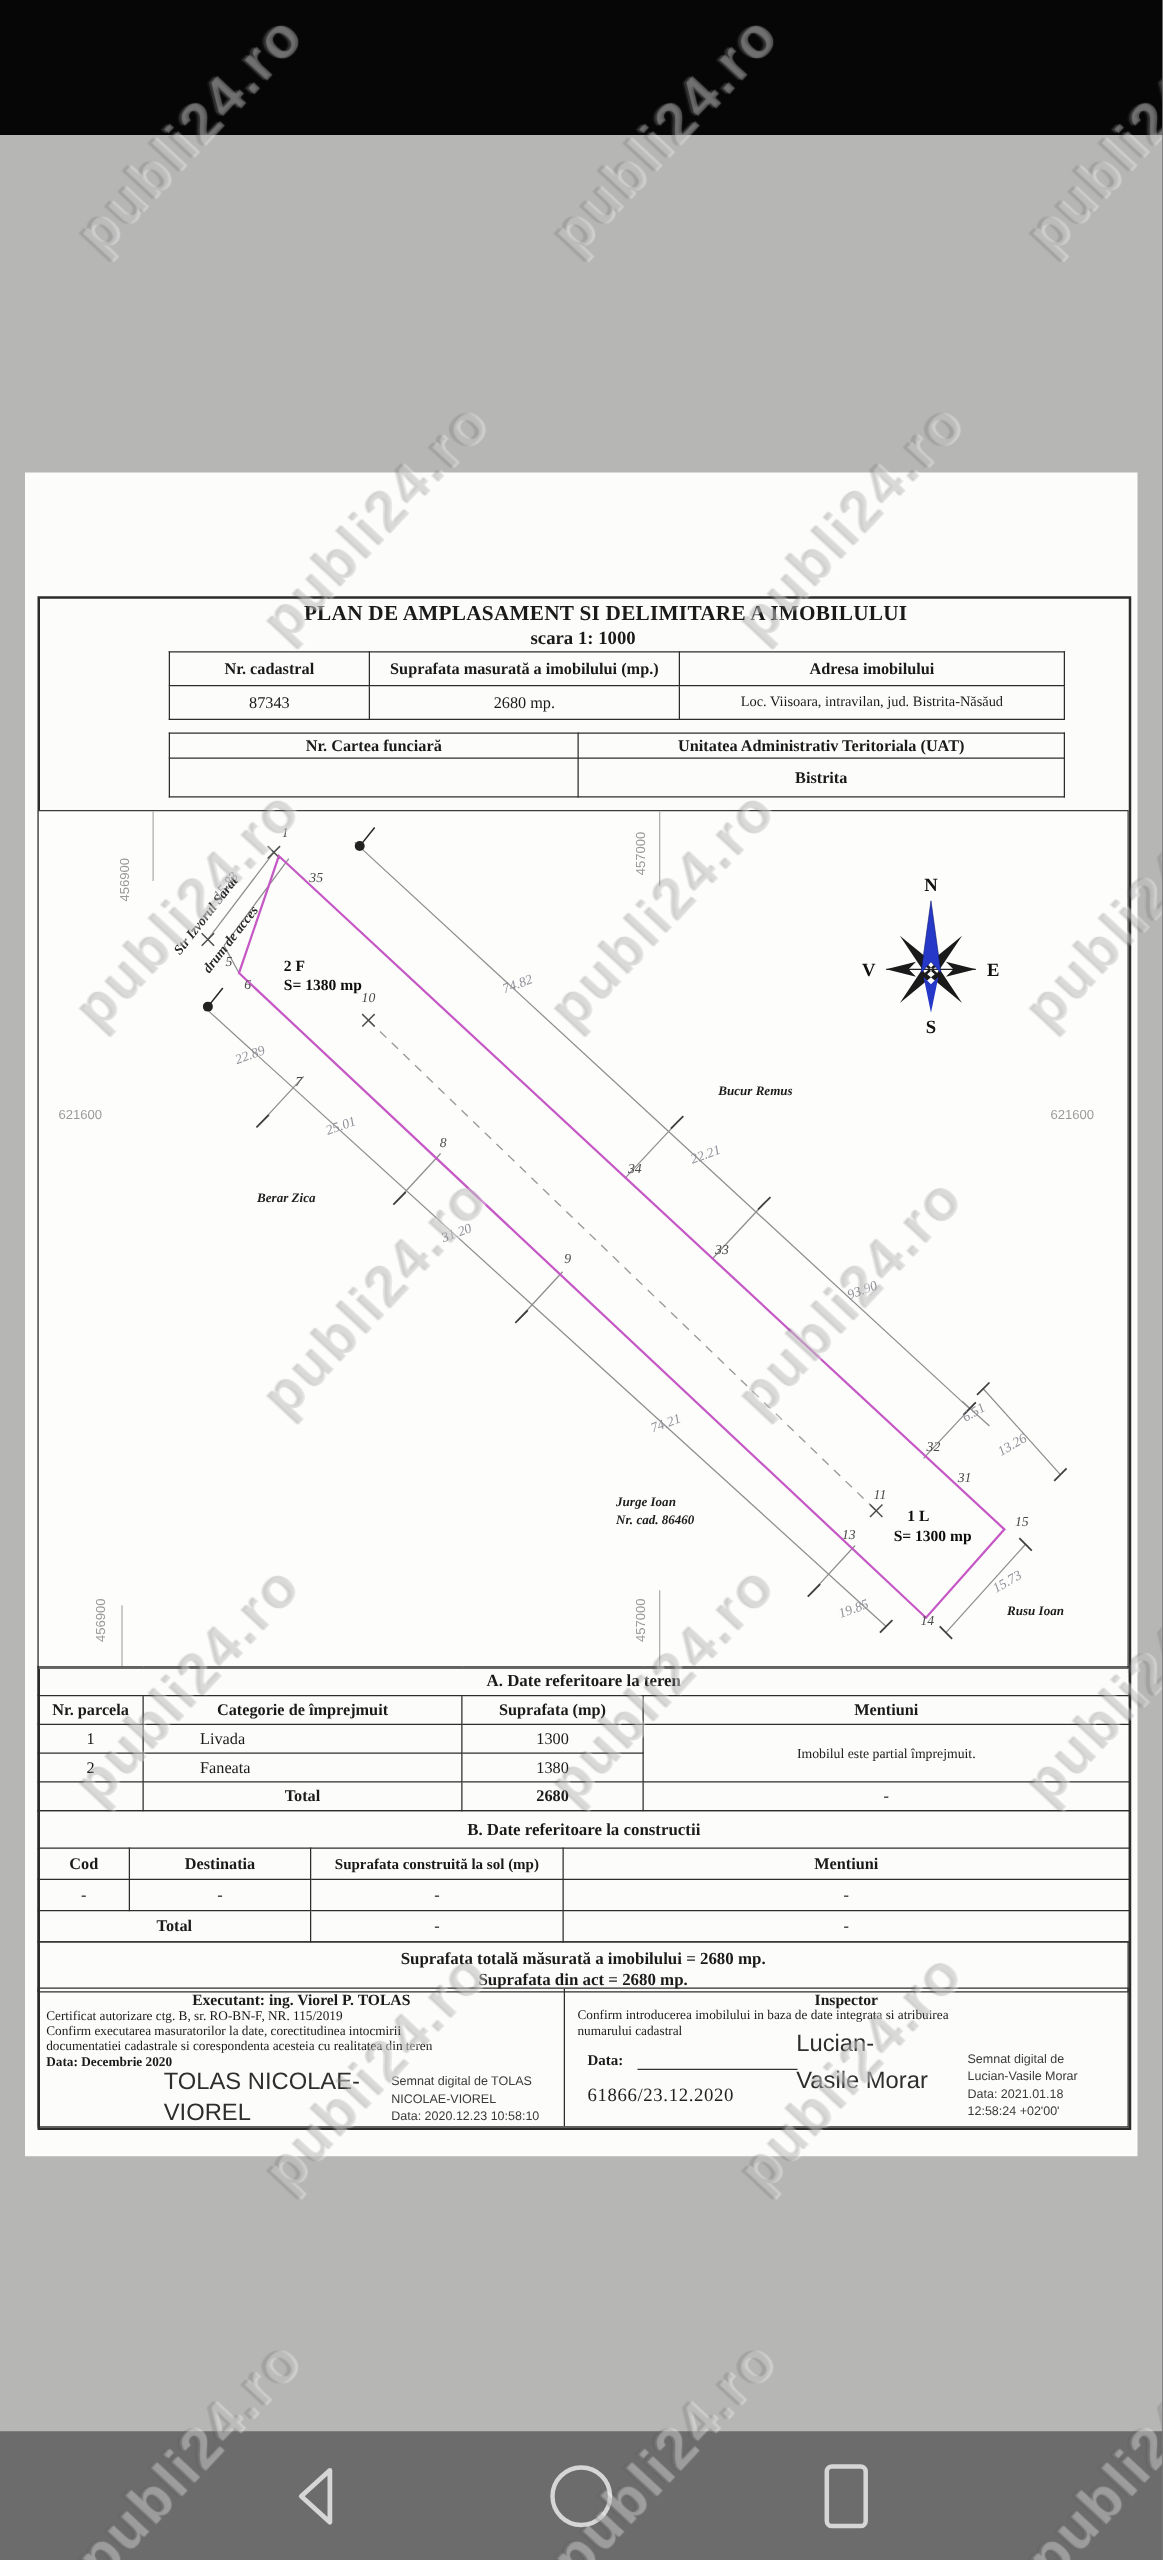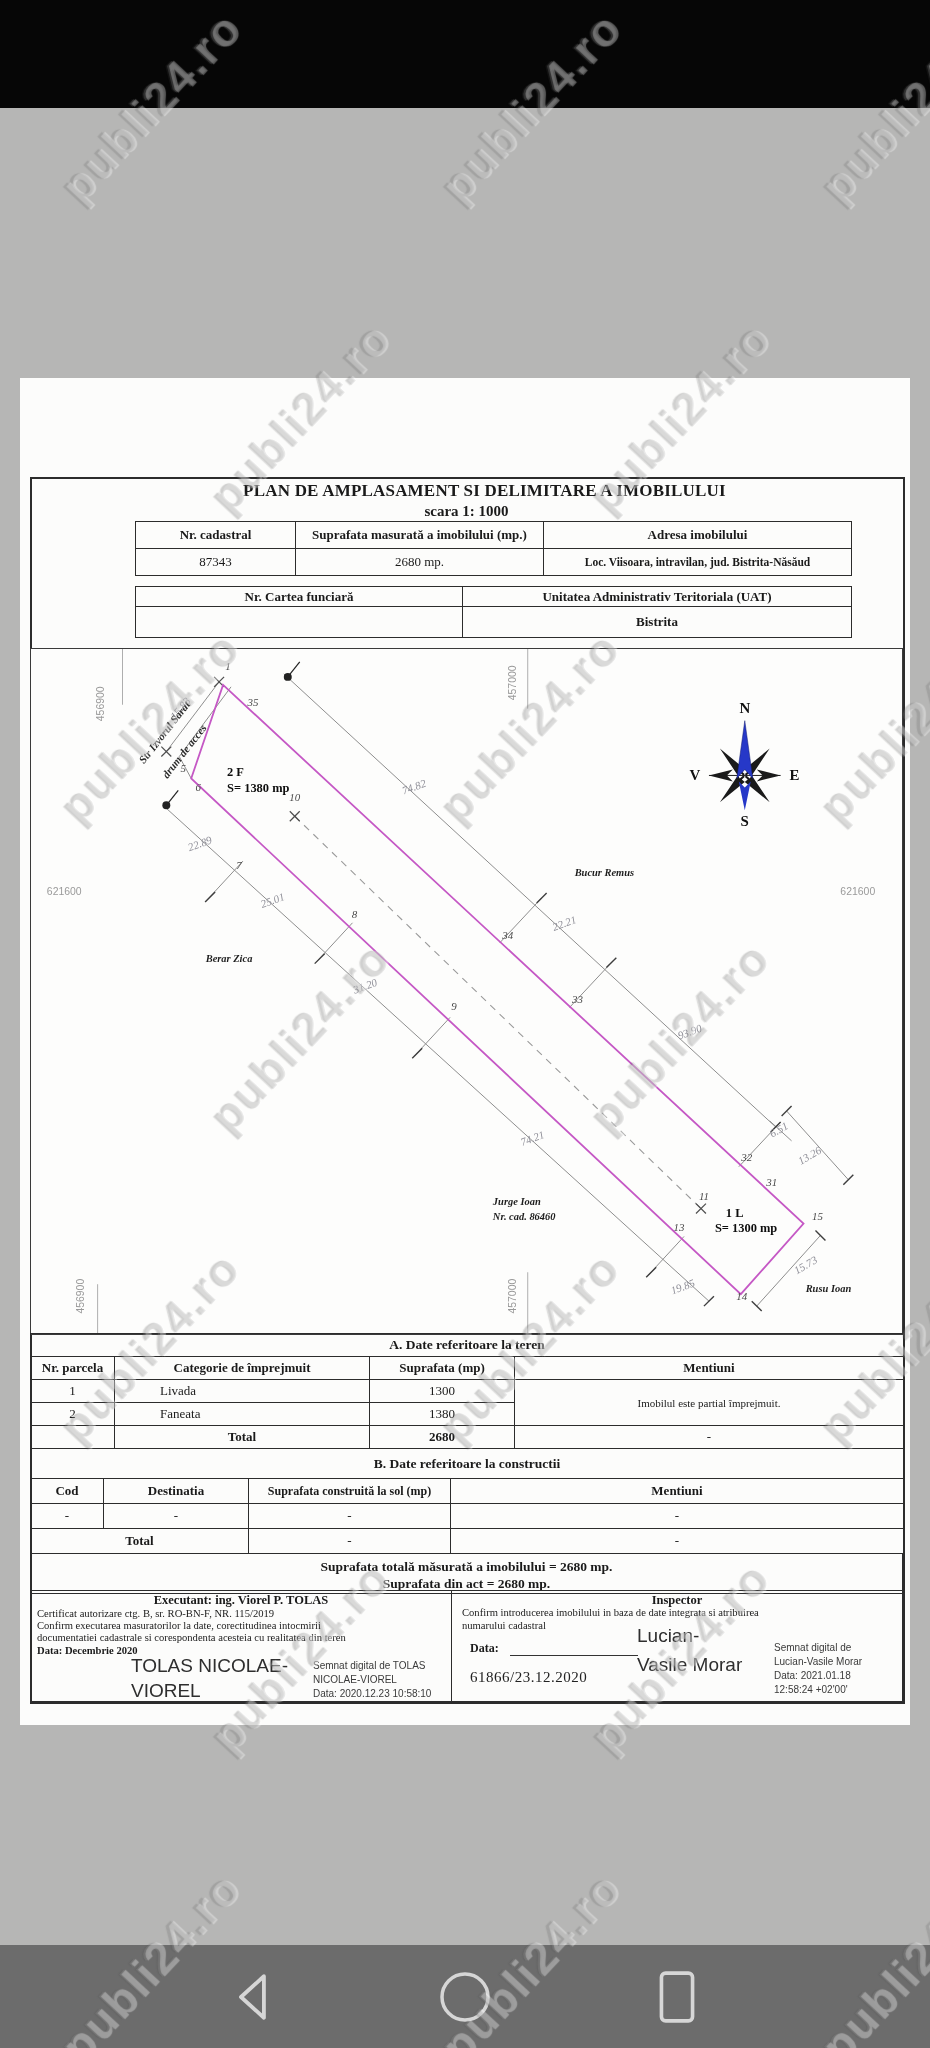--- a/index.html
+++ b/index.html
@@ -18,21 +18,21 @@
   .doc-title{font-weight:bold;font-size:17px;letter-spacing:.2px;margin-left:36px;}
   .doc-scale{font-weight:bold;font-size:15px;margin-top:2px;}
 
   table{border-collapse:collapse;table-layout:fixed;}
   td,th{border:1px solid #2c2c2c;font-size:13px;text-align:center;padding:0;overflow:hidden;white-space:nowrap;}
   th{font-weight:bold;}
 
   .t1{position:absolute;left:115px;top:143px;width:716px;}
   .t1 tr{height:27px;}
   .t2{position:absolute;left:115px;top:208px;width:716px;}
-  .addr{font-size:11.5px;font-weight:bold;}
+  .addr{font-size:11.5px;}
 
   .drawing{position:absolute;left:10px;top:270px;width:871px;height:685px;border:1px solid #3a3a3a;background:#fdfdfc;}
 
   .ta{position:absolute;left:10px;top:955px;width:873px;}
   .ta tr{height:23px;}
   .tb{position:absolute;left:10px;top:1070px;width:873px;}
   .sec-title{font-weight:bold;font-size:13.5px;}
   .lalign{text-align:left;padding-left:45px;}
   .ment{font-size:11px;white-space:normal;}
 

